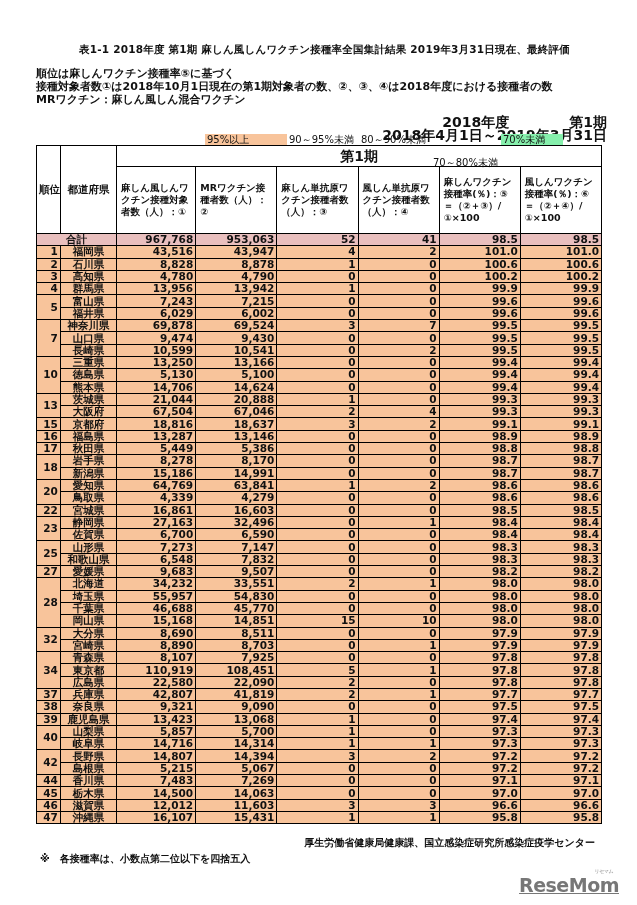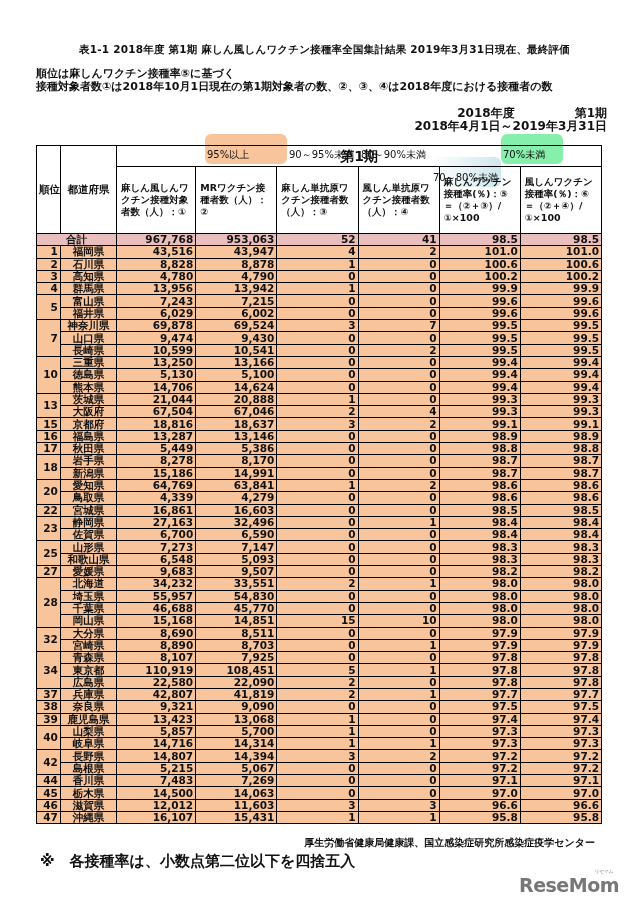--- a/index.html
+++ b/index.html
@@ -1,49 +1,50 @@
 <!DOCTYPE html>
 <html><head>
 <meta charset="utf-8">
 <style>
   html, body { margin: 0; padding: 0; background: #ffffff; }
   body { width: 637px; height: 905px; position: relative; overflow: hidden;
          font-family: "DejaVu Sans", "Liberation Sans", sans-serif; color: #111; }
   .title { position: absolute; top: 43px; left: 6px; width: 637px; text-align: center;
            font-size: 10.5px; font-weight: bold; letter-spacing: 0.2px; }
   .notes { position: absolute; top: 67px; left: 36px; font-size: 11px; font-weight: bold; line-height: 13px; }
-  .period { position: absolute; top: 107px; right: 30px; font-size: 12px; font-weight: bold; text-align: right; line-height: 13px; }
+  .period { position: absolute; top: 116px; right: 30px; font-size: 14px; font-weight: bold; text-align: right; line-height: 13px; }
   .period .row1 { display: flex; justify-content: flex-end; gap: 60px; }
   .legend { position: absolute; top: 134px; left: 205px; display: flex; font-size: 10px; height: 12px; line-height: 12px; }
-  .legend span { display: inline-block; padding: 15px 2px; white-space: nowrap; border-radius: 6px; }
+  .legend span { display: inline-block; padding: 0 2px; white-space: nowrap; }
   table { position: absolute; top: 145px; left: 36px; width: 566px; border-collapse: collapse; font-size: 10.5px; font-weight: bold; table-layout: fixed; }
   td, th { border: 1px solid #000; padding: 0 2px; height: 11.3px; line-height: 11px; white-space: nowrap; }
   th { font-weight: bold; }
   .hdr-top { font-size: 14px; height: 20px; text-align: center; }
   .hdr-col { height: 62px; text-align: left; vertical-align: middle; font-size: 9.5px; line-height: 12px; white-space: normal; padding: 2px 4px; }
   .hdr-rank, .hdr-pref { text-align: center; vertical-align: middle; font-size: 10.5px; }
   .total td { background: #e9bfbe; }
   .total .lbl { text-align: center; }
   .data td { background: #f8c49b; }
   .num { text-align: right; }
   .rank { text-align: right; vertical-align: middle; border-right: none; }
   .pref { text-align: center; }
   .footer-src { position: absolute; top: 836px; right: 42px; font-size: 10px; font-weight: bold; }
-  .footer-note { position: absolute; top: 852px; left: 40px; font-size: 15px; font-weight: bold; }
-  .logo { position: absolute; top: 874px; right: 18px; font-size: 19px; font-weight: bold; color: #777; font-family: "DejaVu Sans", sans-serif; letter-spacing: -0.5px; }
+  .footer-note { position: absolute; top: 852px; left: 40px; font-size: 10px; font-weight: bold; }
+  .logo { position: absolute; top: 874px; right: 18px; font-size: 19px; font-weight: bold; color: #777; font-family: "DejaVu Sans", sans-serif; letter-spacing: -0.5px; text-decoration: underline; }
   .logo small { position: absolute; top: -6px; right: 6px; font-size: 5px; font-weight: normal; color: #888; }
 </style>
 </head>
 <body>
 
 <div class="title">表1-1  2018年度  第1期  麻しん風しんワクチン接種率全国集計結果  2019年3月31日現在、最終評価</div>
 
 <div class="notes">
   <div>順位は麻しんワクチン接種率⑤に基づく</div>
   <div>接種対象者数①は2018年10月1日現在の第1期対象者の数、②、③、④は2018年度における接種者の数</div>
+  <div>MRワクチン：麻しん風しん混合ワクチン</div>
 </div>
 
 <div class="period">
   <div class="row1">
     <span>2018年度</span>
     <span>第1期</span>
   </div>
   <div>2018年4月1日～2019年3月31日</div>
 </div>
 
@@ -328,21 +329,21 @@
         <td class="num">7,273</td>
         <td class="num">7,147</td>
         <td class="num">0</td>
         <td class="num">0</td>
         <td class="num">98.3</td>
         <td class="num">98.3</td>
       </tr>
       <tr class="data">
         <td class="pref">和歌山県</td>
         <td class="num">6,548</td>
-        <td class="num">5,093</td>
+        <td class="num">7,832</td>
         <td class="num">0</td>
         <td class="num">0</td>
         <td class="num">98.3</td>
         <td class="num">98.3</td>
       </tr>
       <tr class="data">
         <td class="rank" rowspan="1">27</td>
         <td class="pref">愛媛県</td>
         <td class="num">9,683</td>
         <td class="num">9,507</td>

